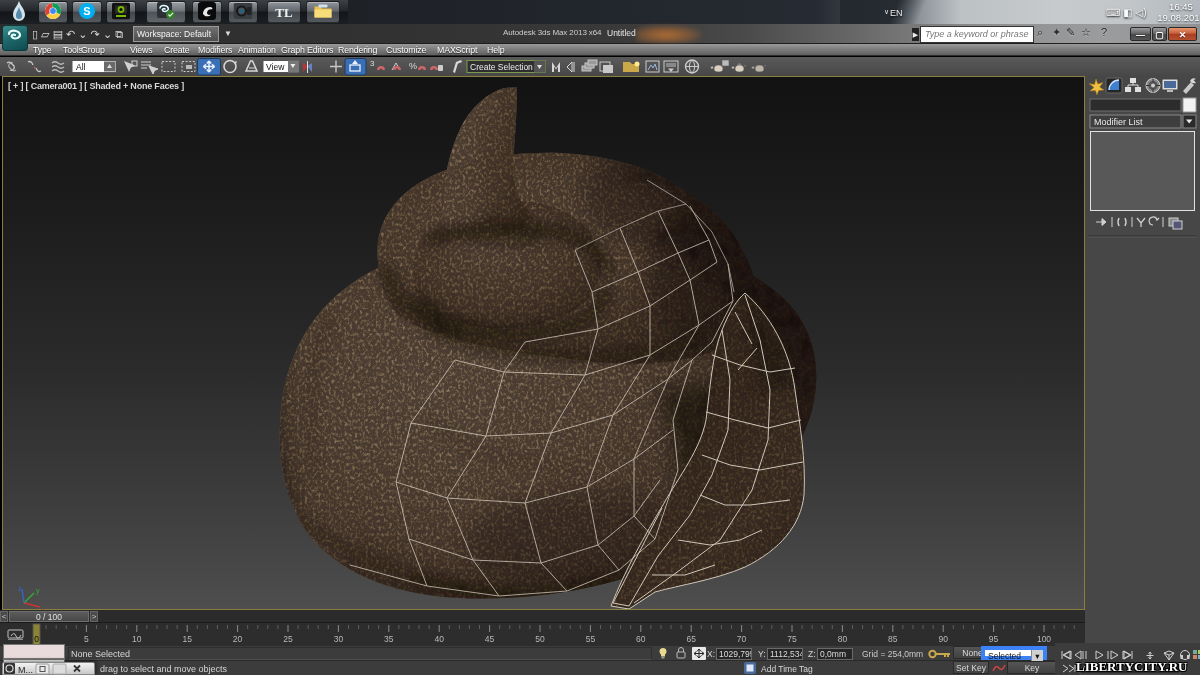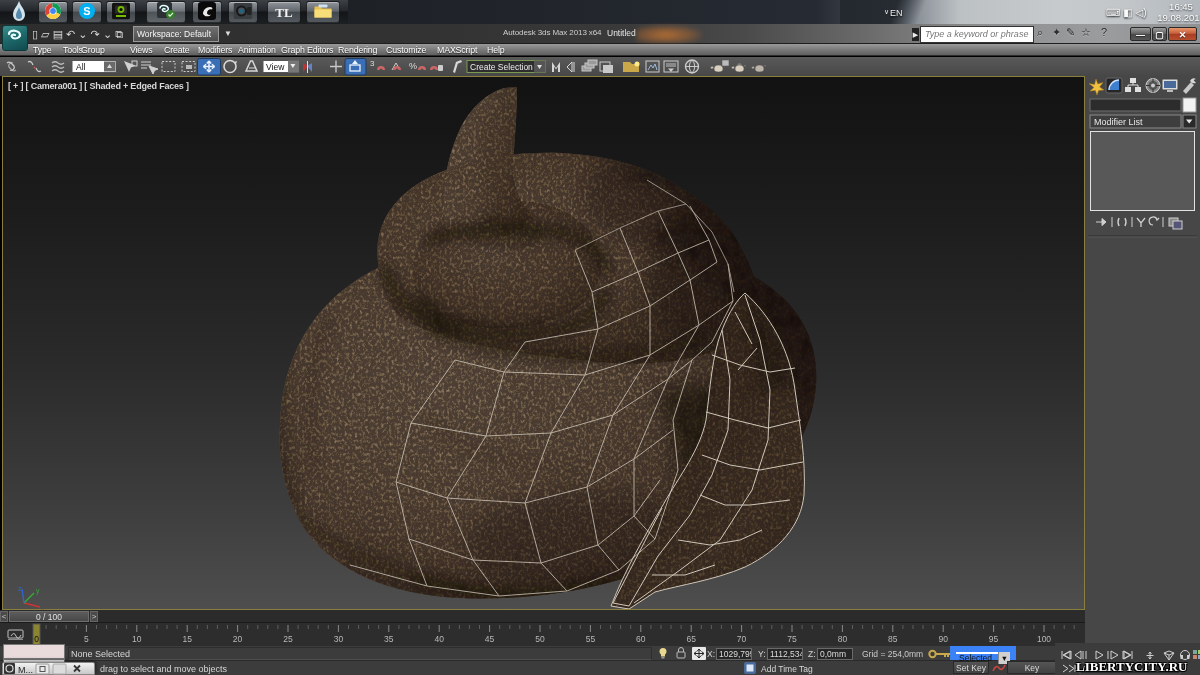--- a/index.html
+++ b/index.html
@@ -410,21 +410,21 @@
 <svg class="abs" style="left:10px;top:585px" width="40" height="32" viewBox="0 0 40 32">
       <g stroke-width="1.4" fill="none">
         <path d="M14 18 L30 22" stroke="#c33"></path>
         <path d="M14 18 L24 8" stroke="#3a3"></path>
         <path d="M14 18 L12 4" stroke="#36c"></path>
       </g>
       <text x="31" y="28" font-size="7" fill="#c33" font-family="Liberation Sans">x</text>
       <text x="26" y="8" font-size="7" fill="#3a3" font-family="Liberation Sans">y</text>
       <text x="8" y="6" font-size="7" fill="#36c" font-family="Liberation Sans">z</text>
     </svg>
-<div class="abs" id="vplabel">[ + ] [ Camera001 ] [ Shaded + Edged Faces ]</div>
+<div class="abs" id="vplabel">[ + ] [ Camera001 ] [ Shaded + None Faces ]</div>
 
 <div class="abs" id="cpanel"></div>
 <svg class="abs" style="left:1085px;top:76px" width="115" height="567" viewBox="0 0 115 567">
 
 <g transform="translate(3,3)">
 <path d="M8 0 l1.8 5 L15 3.4 L11.6 8 L16 11 l-5.4.4 L9 16 l-1.6-4.6 L2 12 l4-3.6 L1 4.6 l5.6 1z" fill="#f0c040" stroke="#a87818" stroke-width=".5"></path>
 </g>
 <rect x="21" y="2" width="16" height="15" rx="2" fill="#262626" stroke="#666"></rect>
       <path d="M24 14 a10 10 0 0 1 10-10 v10z" fill="#3f7fd0"></path>
       <path d="M24 14 a10 10 0 0 1 10-10" stroke="#cfe2ff" fill="none" stroke-width="1.4"></path>
@@ -639,21 +639,21 @@
 <div class="abs sbtxt" style="left:758px;top:649px;font-size:8.5px">Y:</div>
 <div class="field abs" style="left:767px;top:648px;width:36px;overflow:hidden">1112,534m</div>
 <div class="abs sbtxt" style="left:808px;top:649px;font-size:8.5px">Z:</div>
 <div class="field abs" style="left:817px;top:648px;width:36px;overflow:hidden">0,0mm</div>
 <div class="abs sbtxt" style="left:862px;top:649px;font-size:8.5px;color:#c9c9c9">Grid = 254,0mm</div>
 <svg class="abs" style="left:928px;top:649px" width="24" height="10" viewBox="0 0 24 10">
       <circle cx="4.5" cy="5" r="3.2" fill="none" stroke="#c9a84c" stroke-width="2"></circle>
       <path d="M8 5 h14 M17 5 v3 M20 5 v3" stroke="#c9a84c" stroke-width="2"></path>
     </svg>
 <div class="btn abs" style="left:953px;top:646px;width:39px;line-height:13px">None Key</div>
-<div class="abs" style="left:950px;top:646px;width:66px;height:14px;background:#fff;border:6px solid #3b82f6;font-size:8.5px;color:#111;line-height:13px;padding-left:3px">Selected<span style="float:right;background:#d0d0d0;width:12px;text-align:center;height:12px;border-left:1px solid #888">▾</span></div>
+<div class="abs" style="left:981px;top:646px;width:66px;height:14px;background:#fff;border:4px solid #3b82f6;font-size:8.5px;color:#111;line-height:13px;padding-left:3px">Selected<span style="float:right;background:#d0d0d0;width:12px;text-align:center;height:12px;border-left:1px solid #888">▾</span></div>
 
 <svg class="abs" style="left:744px;top:662px" width="13" height="12" viewBox="0 0 13 12">
       <rect x="0" y="0" width="12" height="12" rx="2" fill="#4a6a9a"></rect>
       <rect x="2.5" y="2.5" width="7" height="7" fill="#dce8f8"></rect>
     </svg>
 <div class="abs sbtxt" style="left:761px;top:664px;font-size:8.5px">Add Time Tag</div>
 <div class="btn abs" style="left:953px;top:661px;width:36px;line-height:13px">Set Key</div>
 <svg class="abs" style="left:991px;top:662px" width="16" height="12" viewBox="0 0 16 12">
       <path d="M2 9 q3-7 6-3 t6-3" stroke="#cc4444" stroke-width="1.5" fill="none"></path>
     </svg>

